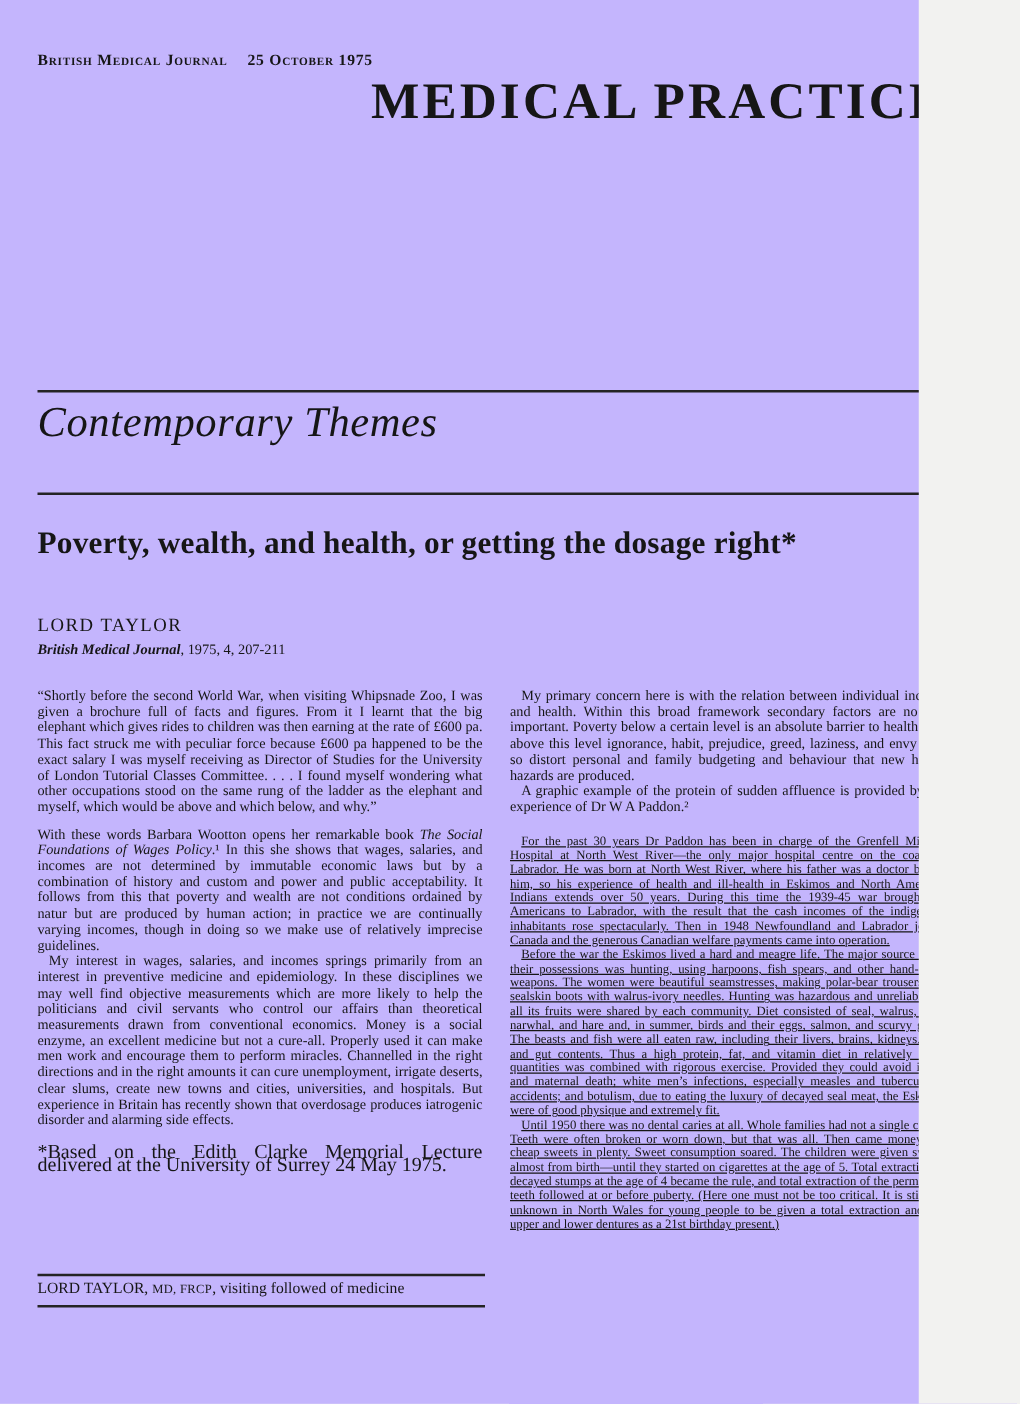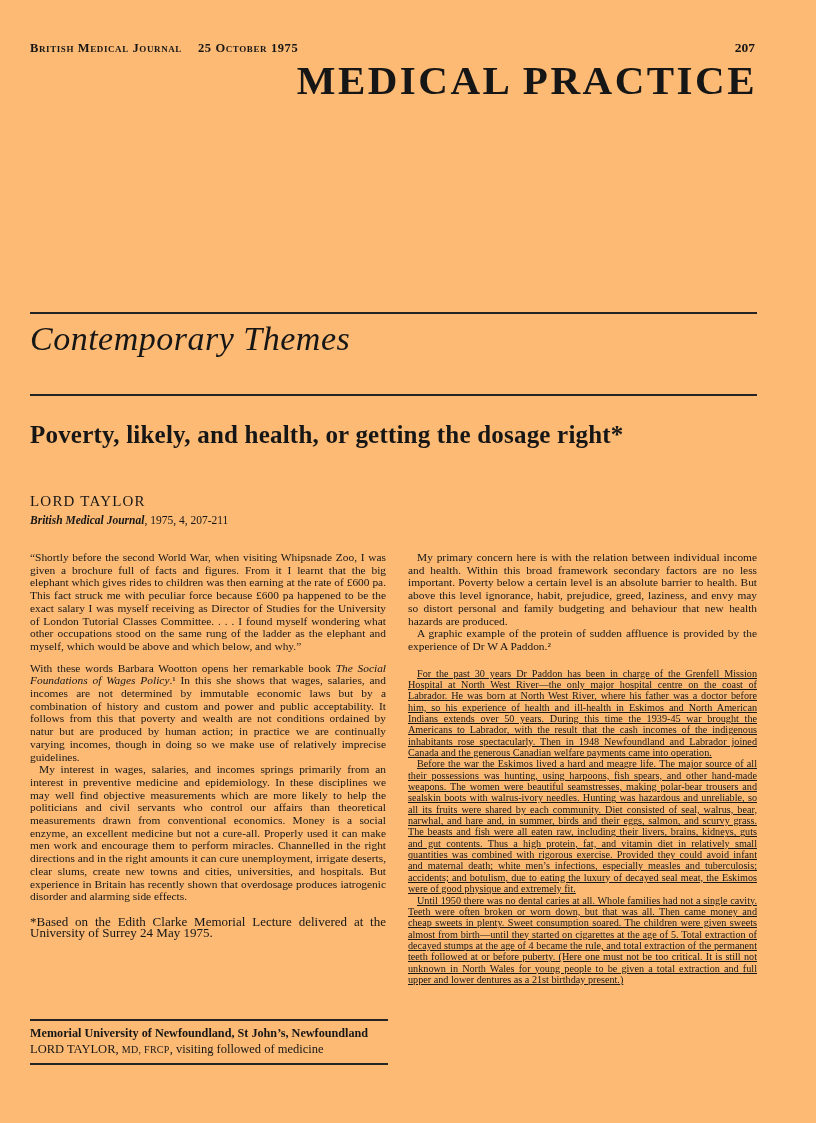--- a/index.html
+++ b/index.html
@@ -4,22 +4,22 @@
 <style>
   html, body { margin: 0; padding: 0; }
   body {
     width: 816px; height: 1123px;
     background: #f2f2f0;
     font-family: "Liberation Serif", serif;
     color: #161616;
   }
   .page {
     position: relative;
-    width: 816px; height: 1123px;
-    background: #fdba74;
+    width: 735px; height: 1123px;
+    background: #c4b5fd;
     overflow: hidden;
   }
   .content {
     position: absolute; left: 30px; top: 0;
     width: 727px; height: 1123px;
   }
   
   .masthead-line {
     position: absolute; top: 41px; left: 0;
     font-size: 12.5px; font-variant: small-caps; font-weight: 700;
@@ -64,21 +64,21 @@
   }
   .col { text-align: justify; font-size: 11.4px; line-height: 12.7px; }
   .col-left  { width: 356px; }
   .col-right { width: 349px; }
   .col p { margin: 0; }
   .quote-para { margin-bottom: 9px !important; }
   .ind { text-indent: 9px; }
   .book-title { font-style: italic; }
   .footnote {
     margin-top: 13px !important;
-    font-size: 13px; line-height: 11.3px;
+    font-size: 16px; line-height: 11.3px;
   }
   .case-heading {
     margin: 15px 0 7px; font-size: 12.8px; font-weight: 700;
   }
   .case-report { margin-top: 15px; text-decoration: underline; }
   .case-report p { font-size: 10.2px; line-height: 11.35px; }
   
   .signature { position: absolute; top: 1019px; left: 0; width: 358px; }
   .sig-rule { height: 2px; background: #242424; }
   .affiliation {
@@ -96,21 +96,21 @@
     <div class="masthead-line">
       <span>British Medical Journal</span><span class="issue-date">25 October 1975</span>
     </div>
     <div class="page-number">207</div>
     <div class="banner">MEDICAL PRACTICE</div>
 
     <div class="rule rule-top"></div>
     <h2 class="series-title">Contemporary Themes</h2>
     <div class="rule rule-mid"></div>
 
-    <h1 class="article-title">Poverty, likely, and health, or getting the dosage right*</h1>
+    <h1 class="article-title">Poverty, wealth, and health, or getting the dosage right*</h1>
     <div class="article-author">LORD TAYLOR</div>
     <div class="citation">
       <span class="jt">British Medical Journal</span><span>, 1975, 4, 207-211</span>
     </div>
 
     <div class="columns">
 
       <div class="col col-left">
         <p class="quote-para">“Shortly before the second World War, when visiting Whipsnade Zoo, I was given a brochure full of facts and figures. From it I learnt that the big elephant which gives rides to children was then earning at the rate of £600 pa. This fact struck me with peculiar force because £600 pa happened to be the exact salary I was myself receiving as Director of Studies for the University of London Tutorial Classes Committee. . . . I found myself wondering what other occupations stood on the same rung of the ladder as the elephant and myself, which would be above and which below, and why.”</p>
         <p><span>With these words Barbara Wootton opens her remarkable book </span><span class="book-title">The Social Foundations of Wages Policy</span><span>.¹ In this she shows that wages, salaries, and incomes are not determined by immutable economic laws but by a combination of history and custom and power and public acceptability. It follows from this that poverty and wealth are not conditions ordained by natur but are produced by human action; in practice we are continually varying incomes, though in doing so we make use of relatively imprecise guidelines.</span></p>
@@ -125,21 +125,20 @@
           <p class="ind">For the past 30 years Dr Paddon has been in charge of the Grenfell Mission Hospital at North West River—the only major hospital centre on the coast of Labrador. He was born at North West River, where his father was a doctor before him, so his experience of health and ill-health in Eskimos and North American Indians extends over 50 years. During this time the 1939-45 war brought the Americans to Labrador, with the result that the cash incomes of the indigenous inhabitants rose spectacularly. Then in 1948 Newfoundland and Labrador joined Canada and the generous Canadian welfare payments came into operation.</p>
           <p class="ind">Before the war the Eskimos lived a hard and meagre life. The major source of all their possessions was hunting, using harpoons, fish spears, and other hand-made weapons. The women were beautiful seamstresses, making polar-bear trousers and sealskin boots with walrus-ivory needles. Hunting was hazardous and unreliable, so all its fruits were shared by each community. Diet consisted of seal, walrus, bear, narwhal, and hare and, in summer, birds and their eggs, salmon, and scurvy grass. The beasts and fish were all eaten raw, including their livers, brains, kidneys, guts and gut contents. Thus a high protein, fat, and vitamin diet in relatively small quantities was combined with rigorous exercise. Provided they could avoid infant and maternal death; white men’s infections, especially measles and tuberculosis; accidents; and botulism, due to eating the luxury of decayed seal meat, the Eskimos were of good physique and extremely fit.</p>
           <p class="ind">Until 1950 there was no dental caries at all. Whole families had not a single cavity. Teeth were often broken or worn down, but that was all. Then came money and cheap sweets in plenty. Sweet consumption soared. The children were given sweets almost from birth—until they started on cigarettes at the age of 5. Total extraction of decayed stumps at the age of 4 became the rule, and total extraction of the permanent teeth followed at or before puberty. (Here one must not be too critical. It is still not unknown in North Wales for young people to be given a total extraction and full upper and lower dentures as a 21st birthday present.)</p>
         </div>
       </div>
 
     </div>
 
     <div class="signature">
       <div class="sig-rule"></div>
-      <div class="affiliation">Memorial University of Newfoundland, St John’s, Newfoundland</div>
       <div class="author-line">
         <span>LORD TAYLOR, </span><span class="quals">MD, FRCP</span><span>, visiting followed of medicine</span>
       </div>
       <div class="sig-rule"></div>
     </div>
 
   </div>
 </div>
 
 </body></html>

